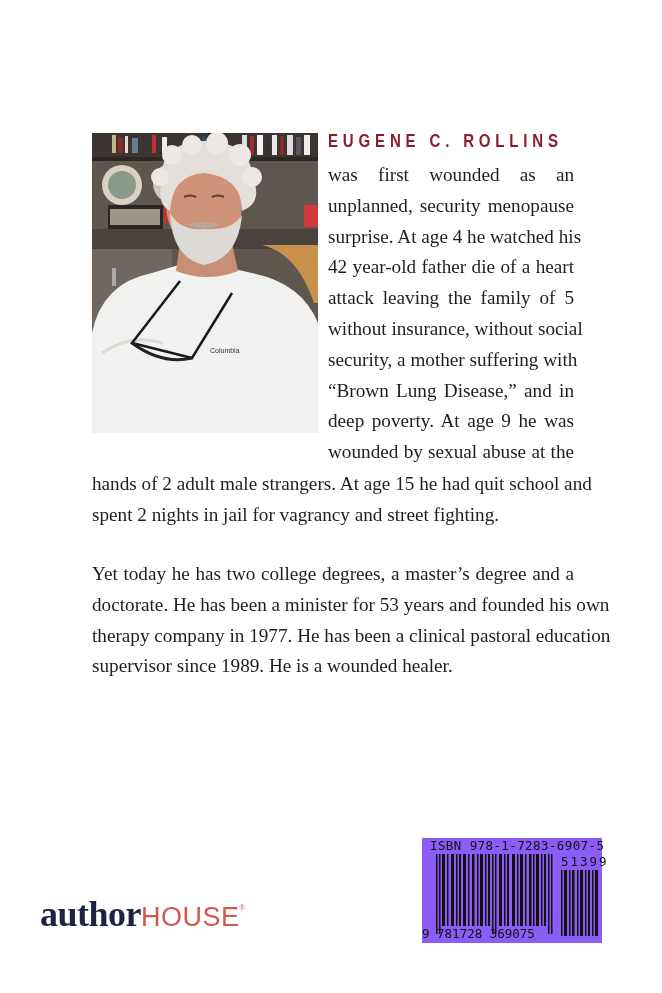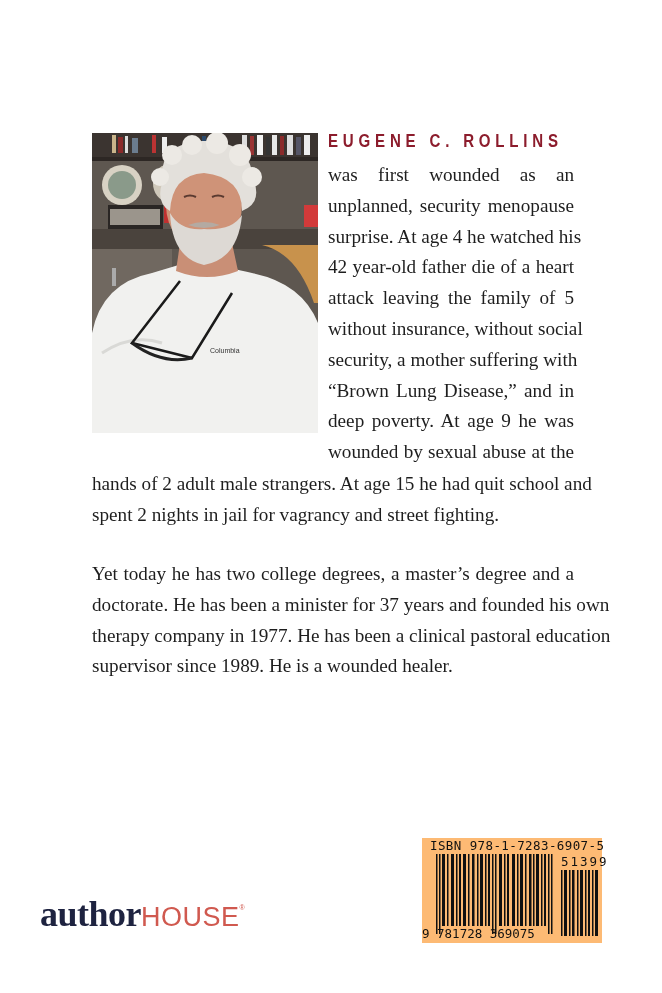--- a/index.html
+++ b/index.html
@@ -12,21 +12,21 @@
     .full-lines { position: absolute; left: 92px; top: 469px; width: 482px; }
     .full-lines .ln { height: 30.8px; font-size: 19.2px; line-height: 30.8px; white-space: nowrap; }
     .full-lines .ln.j { text-align: justify; text-align-last: justify; }
     .para2 { position: absolute; left: 92px; top: 559px; width: 482px; }
     .para2 .ln { height: 30.8px; font-size: 19.2px; line-height: 30.8px; white-space: nowrap; }
     .para2 .ln.j { text-align: justify; text-align-last: justify; }
     .logo { position: absolute; left: 40px; top: 893px; white-space: nowrap; }
     .logo .a { font-family: "Liberation Serif", "DejaVu Serif", serif; font-weight: bold; font-size: 36px; color: #1e2340; letter-spacing: -0.5px; }
     .logo .h { font-family: "Liberation Sans", "DejaVu Sans", sans-serif; font-size: 27px; color: #d0594f; letter-spacing: 0.5px; margin-top: 32px; }
     .logo .r { font-family: "Liberation Sans", "DejaVu Sans", sans-serif; font-size: 7px; color: #d0594f; vertical-align: 16px; }
-    .barcode { position: absolute; left: 422px; top: 838px; width: 180px; height: 105px; background: #fdba74; }
+    .barcode { position: absolute; left: 422px; top: 838px; width: 180px; height: 105px; background: #8b5cf6; }
     .isbn-text { position: absolute; left: 8px; top: 0; font-family: "DejaVu Sans Mono", "Liberation Mono", monospace; font-size: 12.5px; letter-spacing: 0.4px; color: #111; white-space: nowrap; }
     .price-text { position: absolute; left: 139px; top: 16px; font-family: "DejaVu Sans Mono", "Liberation Mono", monospace; font-size: 12.5px; letter-spacing: 2px; color: #111; }
     .digits { position: absolute; left: 0; top: 88px; font-family: "DejaVu Sans Mono", "Liberation Mono", monospace; font-size: 12.5px; color: #111; white-space: nowrap; }
     .bars { position: absolute; left: 0; top: 0; }
   </style>
 </head>
 <body>
 
 <div class="photo" aria-label="Portrait of Eugene C. Rollins, white-haired bearded man in a white Columbia t-shirt with glasses hanging from a cord">
   <svg width="226" height="300" viewBox="0 0 226 300" xmlns="http://www.w3.org/2000/svg">
@@ -114,21 +114,21 @@
   <div class="ln">wounded by sexual abuse at the</div>
 </div>
 
 <div class="full-lines">
   <div class="ln j">hands of 2 adult male strangers. At age 15 he had quit school and</div>
   <div class="ln">spent 2 nights in jail for vagrancy and street fighting.</div>
 </div>
 
 <div class="para2">
   <div class="ln j">Yet today he has two college degrees, a master’s degree and a</div>
-  <div class="ln j">doctorate. He has been a minister for 37 years and founded his own</div>
+  <div class="ln j">doctorate. He has been a minister for 53 years and founded his own</div>
   <div class="ln j">therapy company in 1977. He has been a clinical pastoral education</div>
   <div class="ln">supervisor since 1989. He is a wounded healer.</div>
 </div>
 
 <div class="logo">
   <span class="a">author</span><span class="h">HOUSE</span><span class="r">®</span>
 </div>
 
 <div class="barcode">
   <svg class="bars" width="180" height="105" viewBox="0 0 180 105" xmlns="http://www.w3.org/2000/svg">

